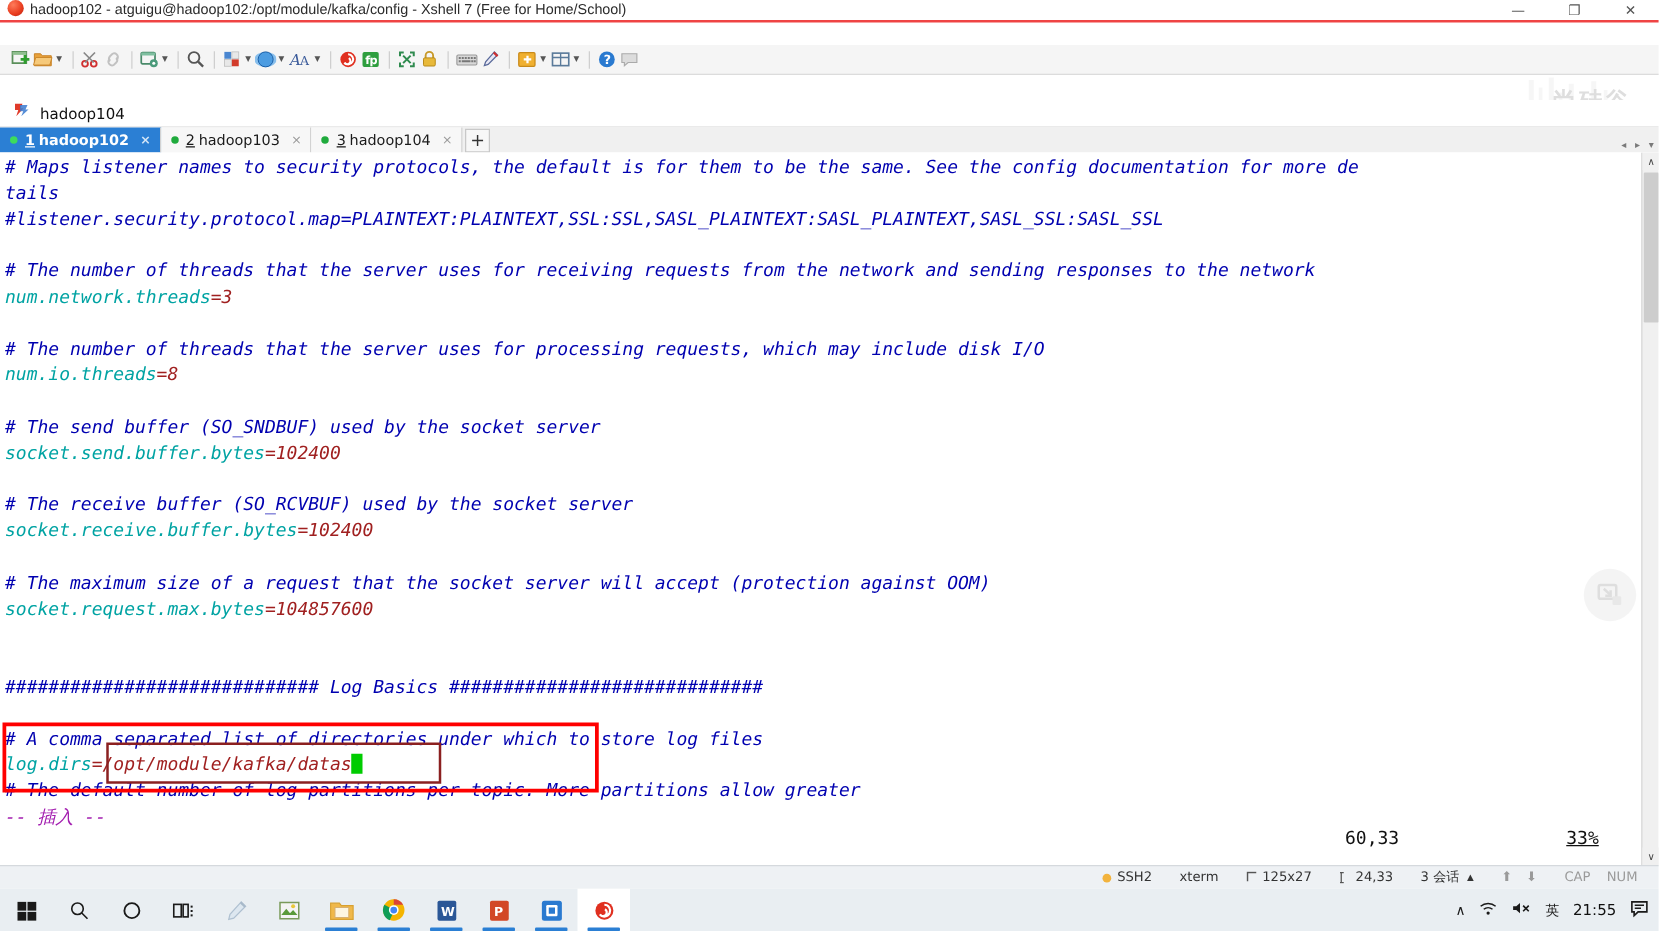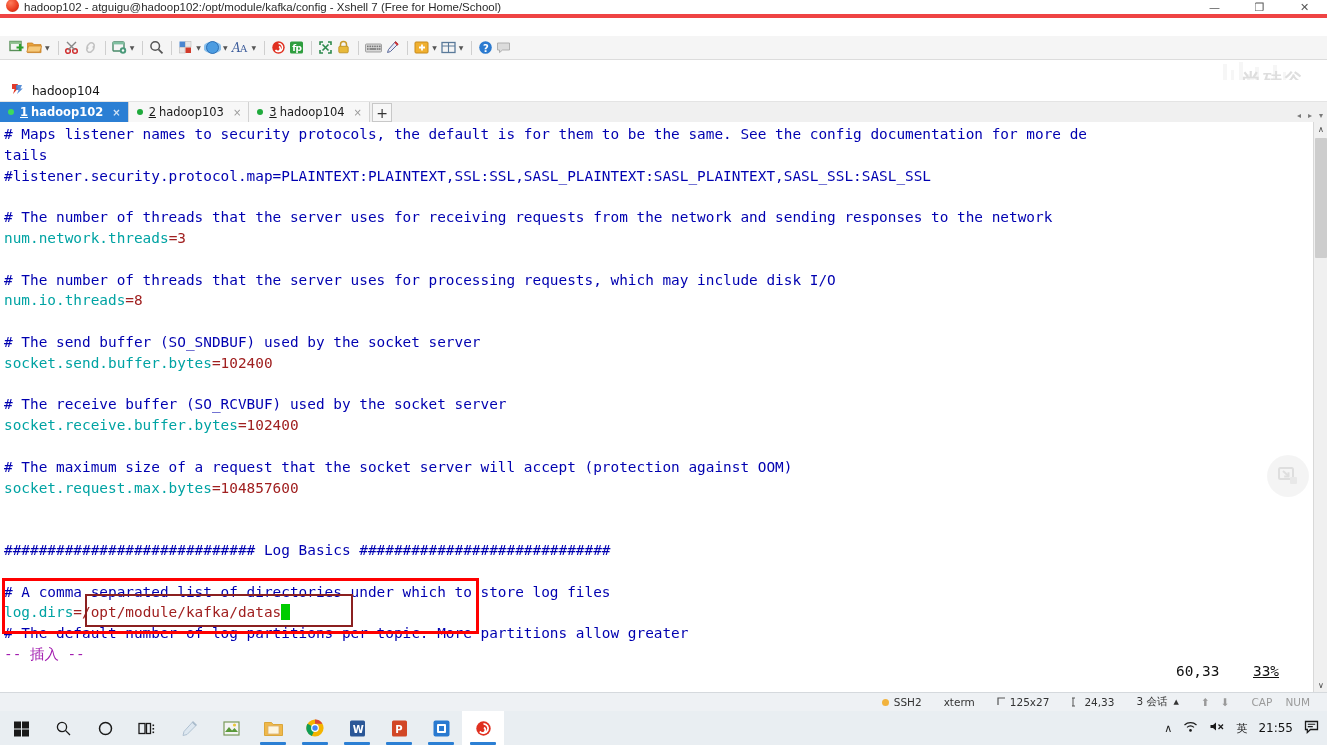--- a/index.html
+++ b/index.html
@@ -9,21 +9,21 @@
     font-family: "Liberation Sans", sans-serif;
     background: #ffffff;
   }
   #app { position: relative; width: 1327px; height: 745px; }
 
   
   .titlebar {
     position: absolute; top: 0; left: 0; width: 1327px; height: 18px;
     background: #ffffff;
     display: flex; align-items: center;
-    border-bottom: 4px solid #ef4444;
+    border-bottom: 2px solid #ef4444;
   }
   .tb-icon {
     width: 16px; height: 16px; margin-left: 4px; margin-right: 4px;
     flex: 0 0 auto; position: relative;
   }
   .tb-icon .dot {
     position: absolute; left: 2px; top: 0px; width: 13px; height: 13px;
     border-radius: 50%;
     background: radial-gradient(circle at 35% 30%, #ff7b5a 0%, #e83b1e 60%, #b02010 100%);
   }
@@ -147,20 +147,21 @@
     position: absolute; top: 122px; left: 0; width: 1327px; height: 570px;
     background: #ffffff; overflow: hidden;
   }
   .term {
     position: absolute; top: 0; left: 0; right: 14px; bottom: 0;
     background: #ffffff; padding: 2px 0 0 4px;
     font-family: "DejaVu Sans Mono", monospace;
     font-size: 14.4px; line-height: 20.8px;
     white-space: pre; overflow: hidden;
     letter-spacing: 0px;
+    font-style: italic;
   }
   .ln { height: 20.8px; }
   .c-comment { color: #0000b0; }
   .c-key { color: #00a3a3; }
   .c-val { color: #a02020; }
   .c-eq { color: #a02020; }
   .cursor-blk {
     display: inline-block; width: 8.66px; height: 16px;
     background: #00cc00; vertical-align: -3px;
   }
@@ -195,21 +196,21 @@
   
   .float-widget {
     position: absolute; right: 18px; top: 455px; width: 42px; height: 42px;
     border-radius: 50%; background: rgba(0,0,0,0.045);
     display: flex; align-items: center; justify-content: center;
     z-index: 4;
   }
 
   
   .vim-pos {
-    position: absolute; left: 1176px; top: 663px; font-size: 14.4px;
+    position: absolute; left: 1076px; top: 663px; font-size: 14.4px;
     font-family: "DejaVu Sans Mono", monospace; color: #101010;
   }
   .vim-pct {
     position: absolute; left: 1253px; top: 663px; font-size: 14.4px;
     font-family: "DejaVu Sans Mono", monospace; color: #101010; text-decoration: underline;
   }
 
   
   .xstatus {
     position: absolute; top: 692px; left: 0; width: 1327px; height: 19px;

